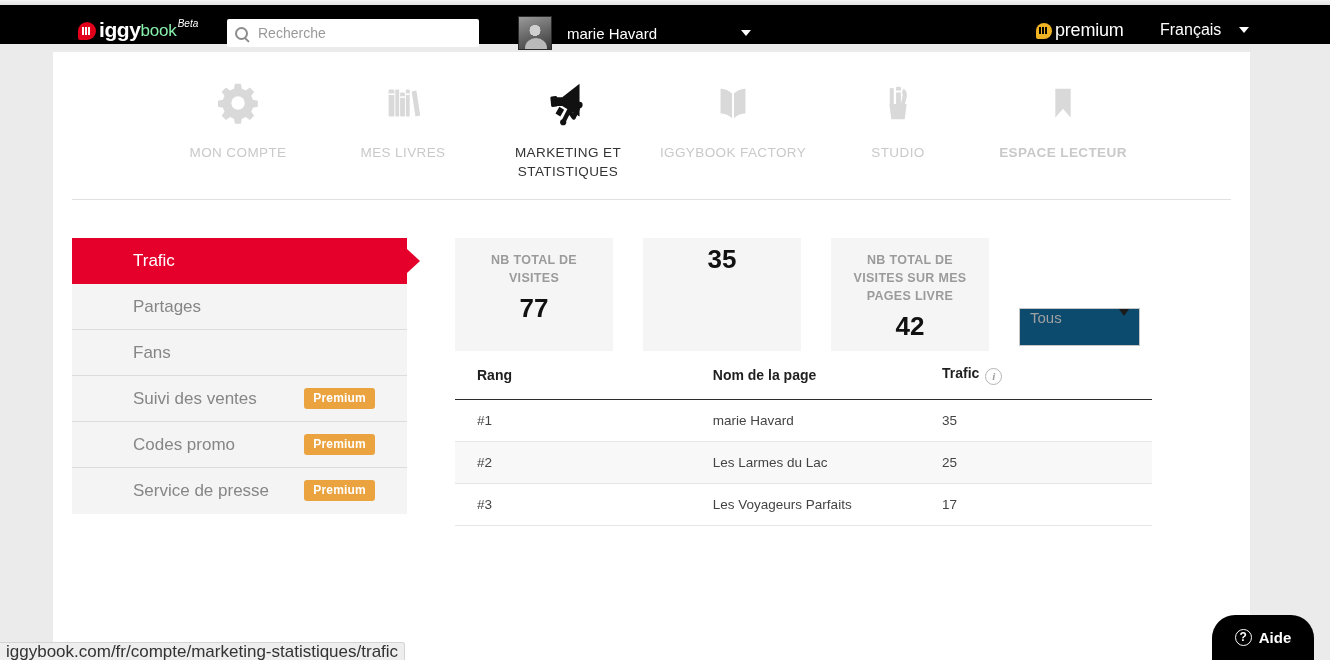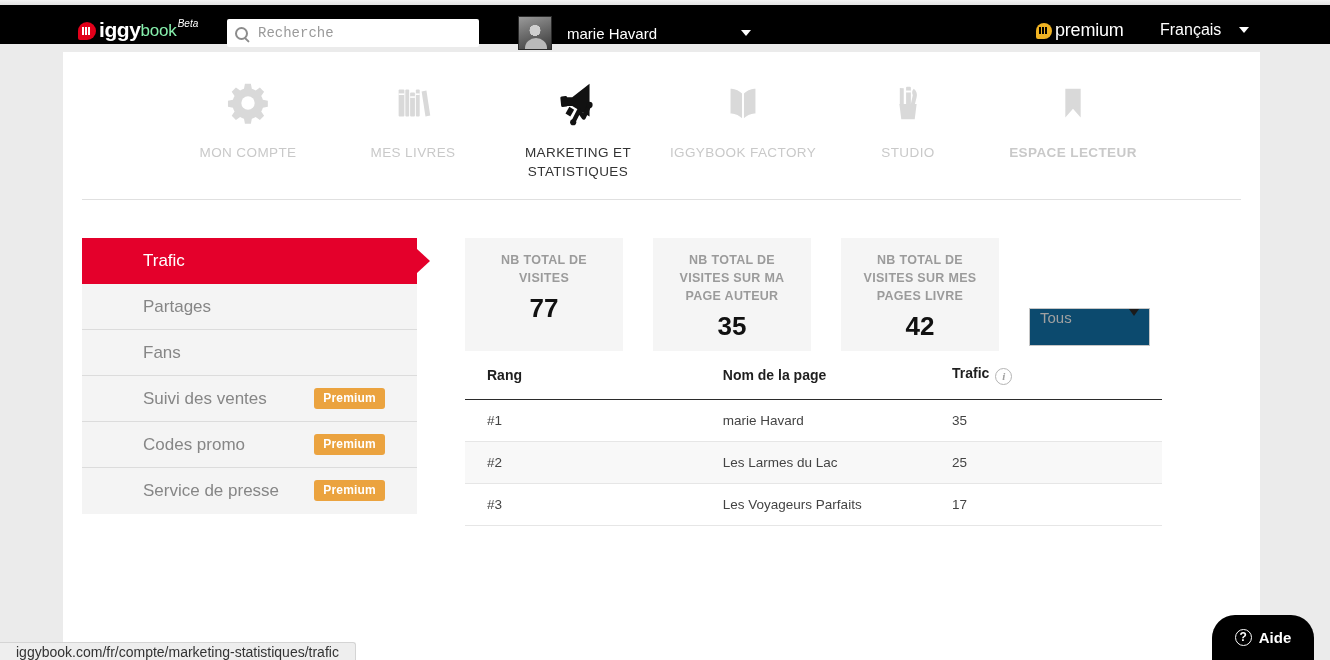--- a/index.html
+++ b/index.html
@@ -112,21 +112,21 @@
     position: absolute;
     right: -4px; bottom: -3px;
     width: 6px; height: 2px;
     background: #8c8c8c;
     transform: rotate(45deg);
     border-radius: 1px;
   }
   .search-input {
     border: none;
     outline: none;
-    font-family: Liberation Mono, monospace;
+    font-family: Liberation Sans, sans-serif;
     font-size: 14px;
     color: #b91c1c;
     width: 100%;
     background: transparent;
   }
   .search-input::placeholder { color: #9a9a9a; }
 
   .user-area {
     position: absolute;
     left: 518px; top: 10px;
@@ -204,21 +204,21 @@
     width: 0; height: 0;
     border-left: 5px solid transparent;
     border-right: 5px solid transparent;
     border-top: 6px solid #ffffff;
     margin-left: 18px;
   }
 
   
   .content-shell {
     position: absolute;
-    left: 63px; top: 52px;
+    left: 53px; top: 52px;
     width: 1197px;
     height: 608px;
     background: #ffffff;
   }
 
   
   .mainnav {
     position: relative;
     height: 155px;
   }
@@ -429,24 +429,24 @@
   
   .statusbar {
     position: absolute;
     left: 0; bottom: 0;
     max-width: 448px;
     height: 17px;
     background: #eeeeee;
     border-top: 1px solid #d4d4d4;
     border-right: 1px solid #d4d4d4;
     border-top-right-radius: 3px;
-    font-size: 14px;
+    font-size: 17px;
     color: #333333;
     line-height: 18px;
-    padding: 0 16px;
+    padding: 0 6px;
     white-space: nowrap;
     overflow: hidden;
     z-index: 50;
     margin-top: 37px;
   }
 </style>
 </head>
 <body>
 
 <div id="page">
@@ -601,21 +601,20 @@
         <span class="badge-premium">Premium</span>
       </div>
     </div>
 
     <div class="cards">
       <div class="card" style="left:0px;">
         <div class="card-title">NB TOTAL DE VISITES</div>
         <div class="card-value">77</div>
       </div>
       <div class="card" style="left:188px;">
-        <div class="card-title">NB TOTAL DE VISITES SUR MA PAGE AUTEUR</div>
         <div class="card-value">35</div>
       </div>
       <div class="card" style="left:376px;">
         <div class="card-title">NB TOTAL DE VISITES SUR MES PAGES LIVRE</div>
         <div class="card-value">42</div>
       </div>
     </div>
 
     <div class="filter-wrap">
       <span class="filter-value">Tous</span>

